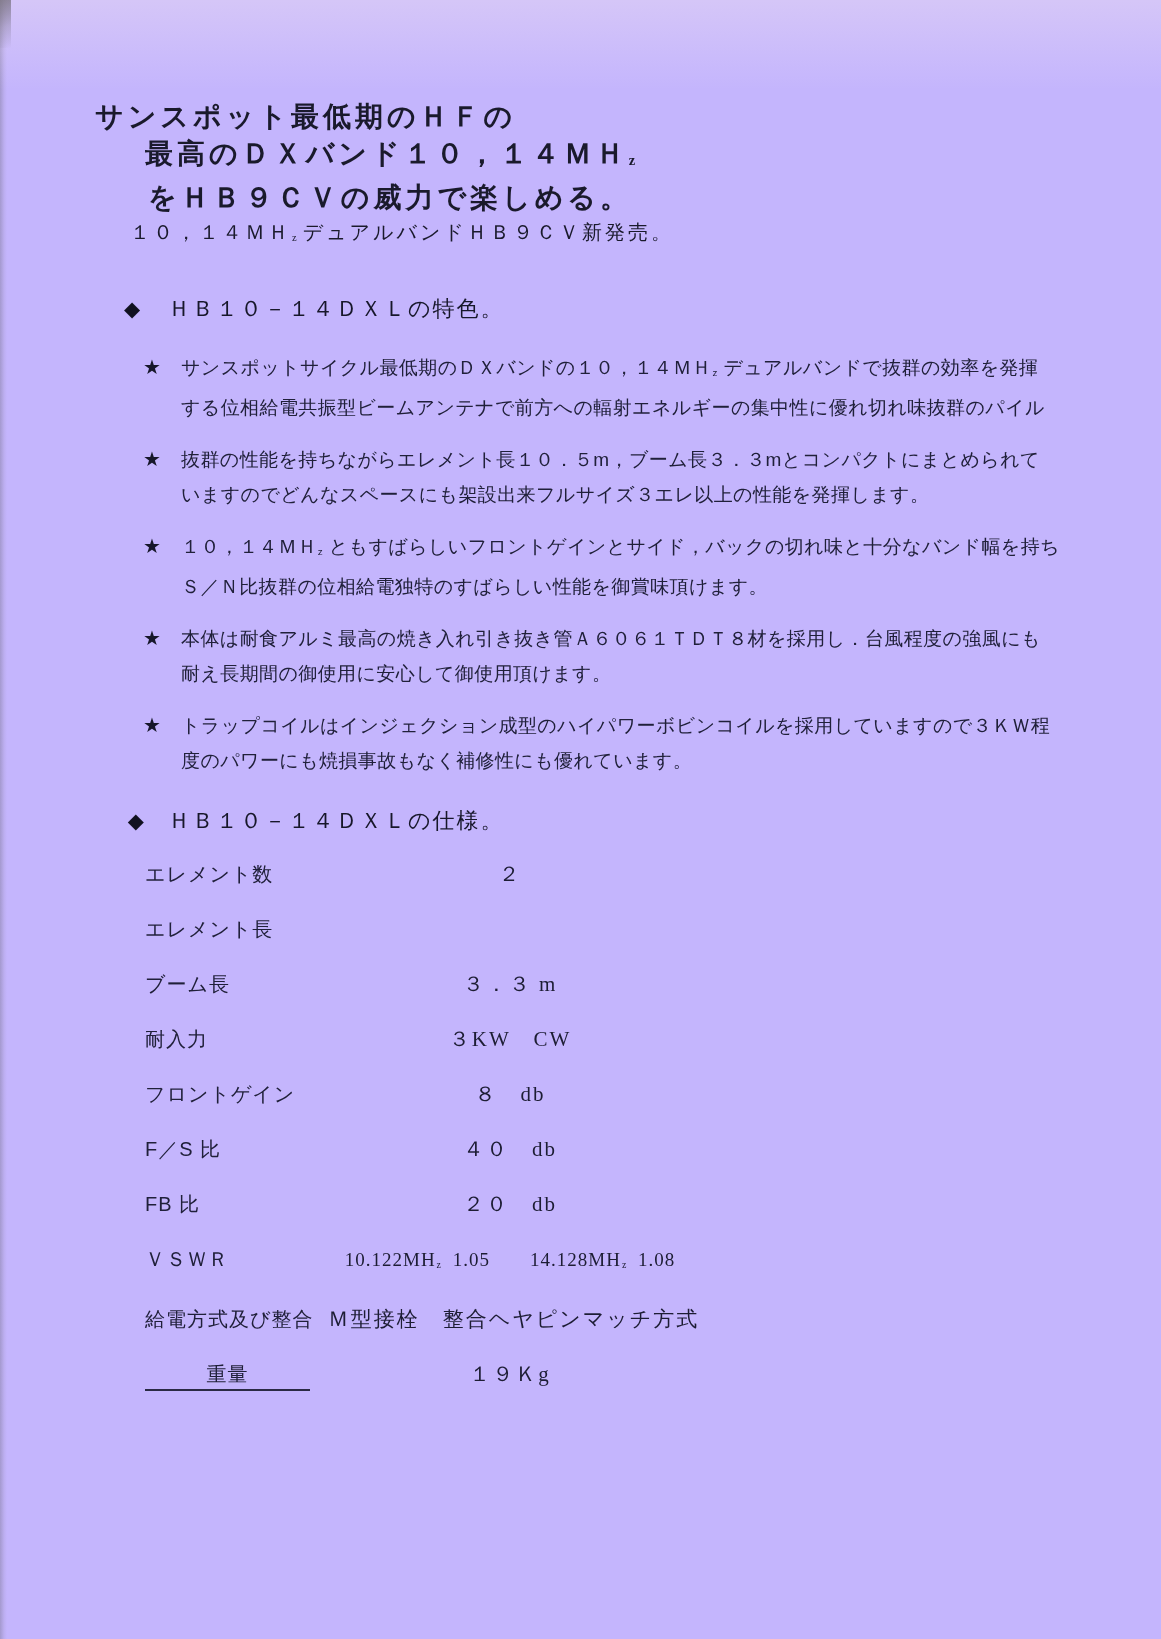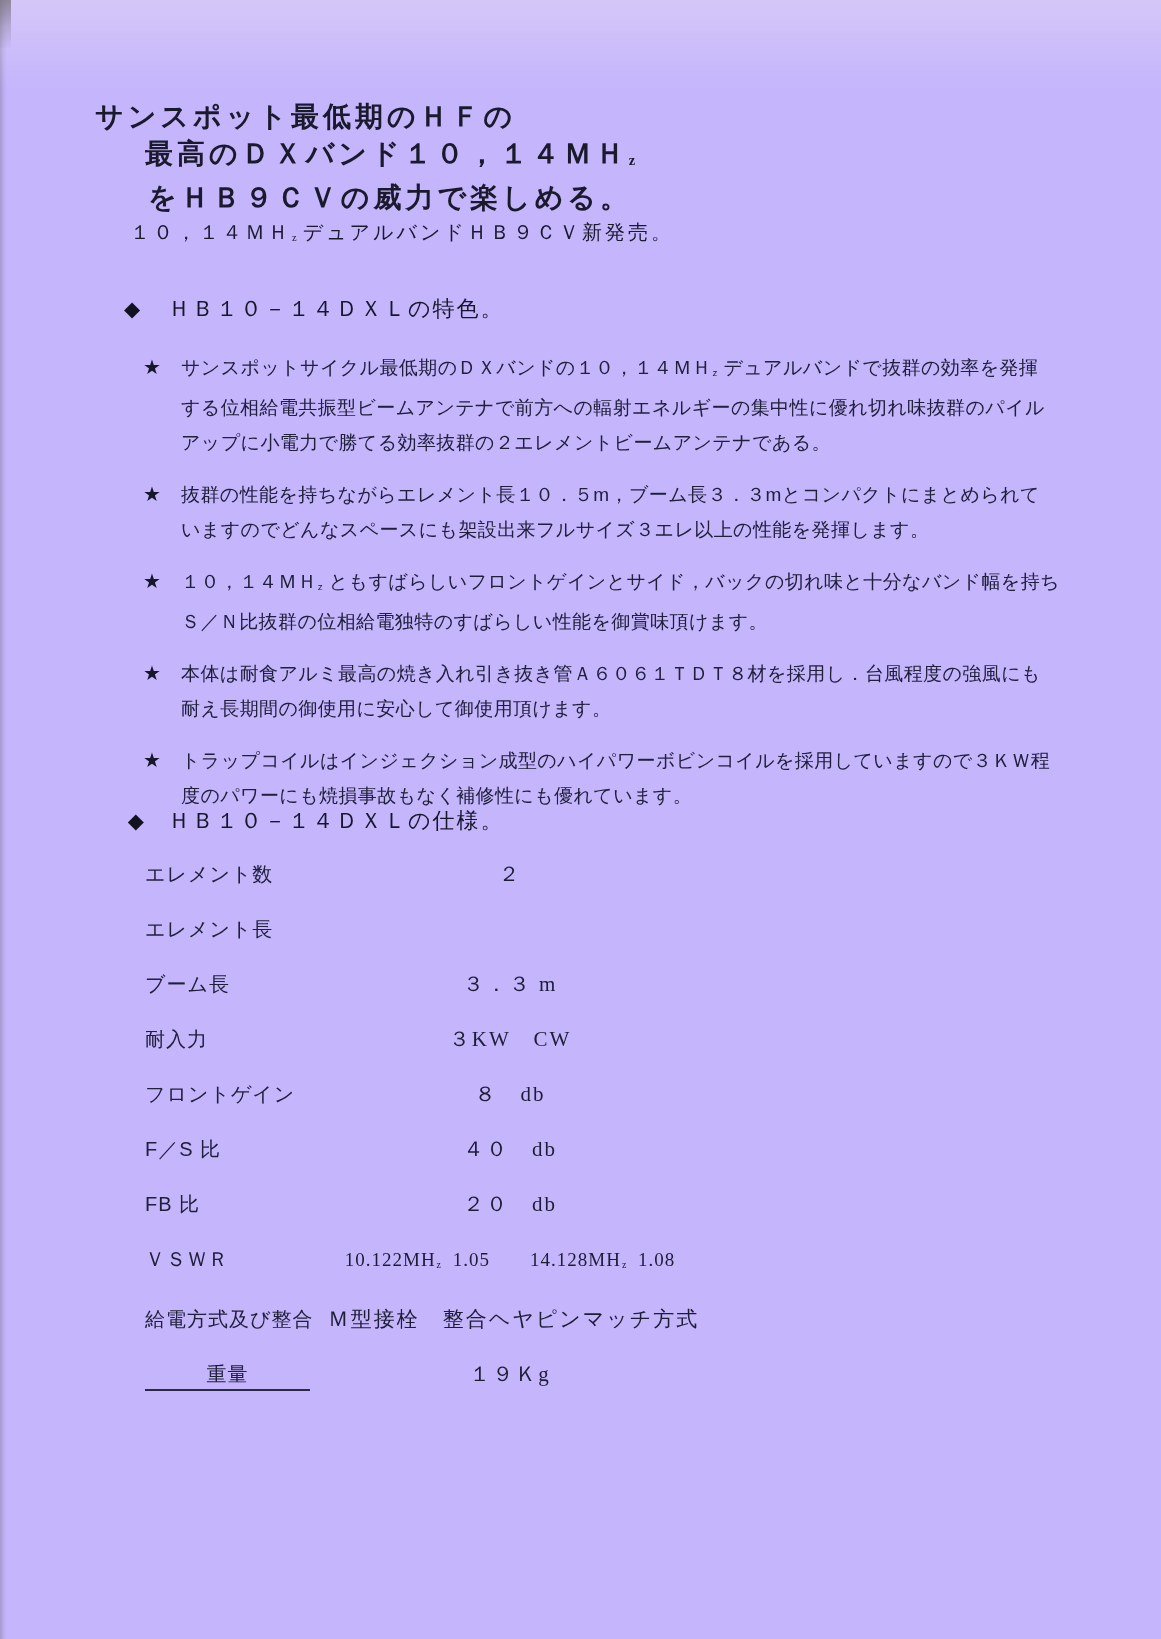--- a/index.html
+++ b/index.html
@@ -115,21 +115,21 @@
     <span>１０，１４ＭＨ</span><span class="sub">z</span><span>デュアルバンドＨＢ９ＣＶ新発売。</span>
   </div>
 
   <div class="sec-heading h-features">
     <span class="diamond">◆</span><span>ＨＢ１０－１４ＤＸＬの特色。</span>
   </div>
 
   <div class="feature-list">
       <div class="feature-item">
         <span class="star">★</span>
-        <div class="feature-text"><span>サンスポットサイクル最低期のＤＸバンドの１０，１４ＭＨ</span><span class="sub">z</span><span>デュアルバンドで抜群の効率を発揮</span><br><span>する位相給電共振型ビームアンテナで前方への輻射エネルギーの集中性に優れ切れ味抜群のパイル</span><br><span>アップに小電力で勝てる効率抜群の２エレメントビームアンテナである。</span></div>
+        <div class="feature-text"><span>サンスポットサイクル最低期のＤＸバンドの１０，１４ＭＨ</span><span class="sub">z</span><span>デュアルバンドで抜群の効率を発揮</span><br><span>する位相給電共振型ビームアンテナで前方への輻射エネルギーの集中性に優れ切れ味抜群のパイル</span><br></div>
       </div>
       <div class="feature-item">
         <span class="star">★</span>
         <div class="feature-text"><span>抜群の性能を持ちながらエレメント長１０．５m，ブーム長３．３mとコンパクトにまとめられて</span><br><span>いますのでどんなスペースにも架設出来フルサイズ３エレ以上の性能を発揮します。</span></div>
       </div>
       <div class="feature-item">
         <span class="star">★</span>
         <div class="feature-text"><span>１０，１４ＭＨ</span><span class="sub">z</span><span>ともすばらしいフロントゲインとサイド，バックの切れ味と十分なバンド幅を持ち</span><br><span>Ｓ／Ｎ比抜群の位相給電独特のすばらしい性能を御賞味頂けます。</span></div>
       </div>
       <div class="feature-item">

